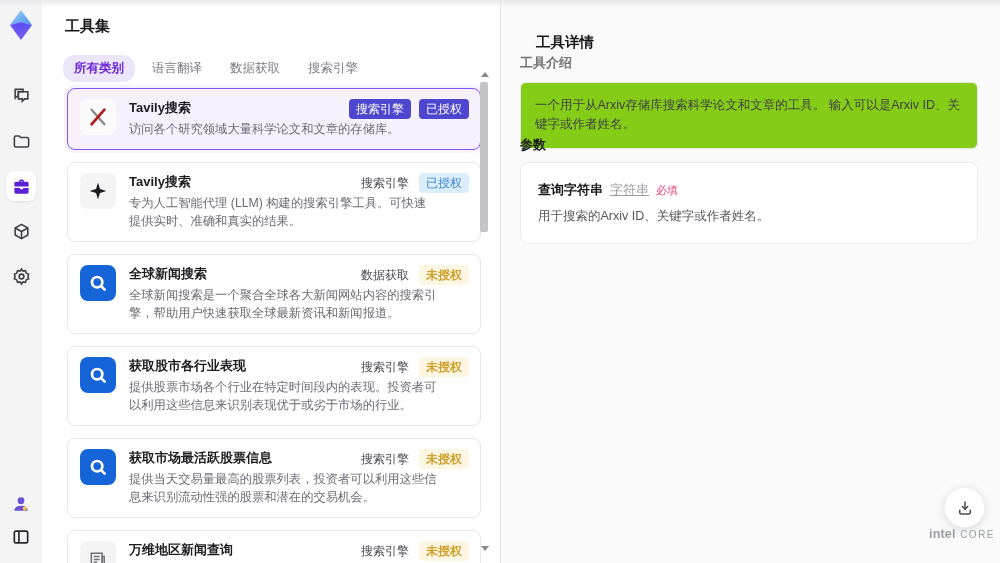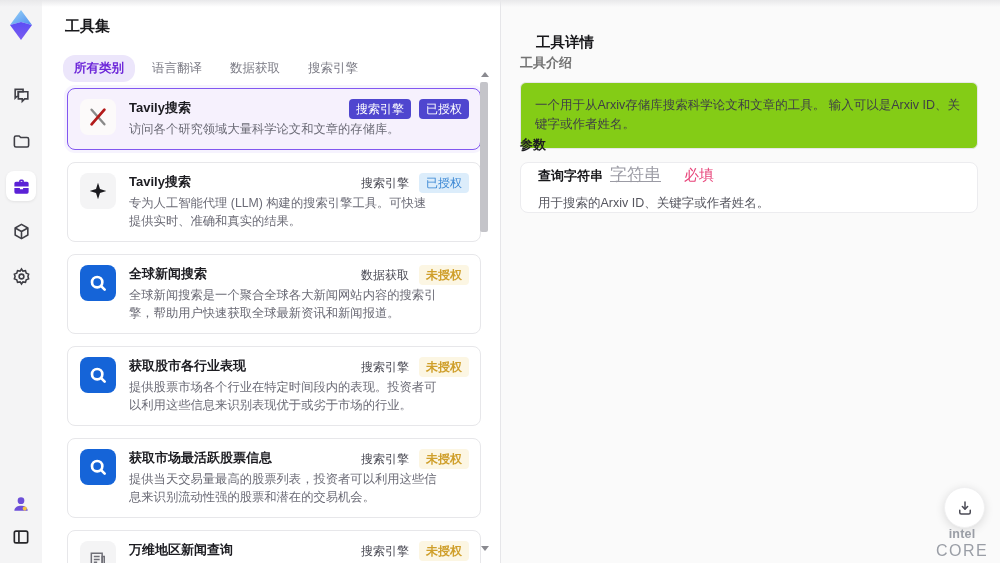--- a/index.html
+++ b/index.html
@@ -48,32 +48,32 @@
   .sb-thumb{position:absolute;left:0;top:12px;width:8px;height:150px;background:#c4c4c9;border-radius:2px;}
 
   .panel-divider{position:absolute;left:500px;top:0;width:1px;height:563px;background:#e6e6e9;}
 
   
   .right-panel{position:absolute;left:501px;top:0;width:499px;height:563px;background:#fafafa;}
   .rp-title{position:absolute;left:19px;top:17px;font-size:14.5px;font-weight:bold;color:#18181b;margin:16px;}
   .rp-h-intro{position:absolute;left:19px;top:54px;font-size:13px;font-weight:bold;color:#737373;margin:0;}
   .intro-box{position:absolute;left:19px;right:22px;top:82px;background:#84cc16;border:1px solid #e7e7ea;border-radius:6px;padding:13px 14px;font-size:12.5px;color:#3f3f46;line-height:1.55;box-sizing:border-box;}
   .rp-h-params{position:absolute;left:19px;top:136px;font-size:13px;font-weight:bold;color:#1c1c21;margin:0;}
-  .param-card{position:absolute;left:19px;right:22px;top:162px;background:#fff;border:1px solid #ececef;border-radius:8px;padding:0 17px;box-sizing:border-box;}
+  .param-card{position:absolute;left:19px;right:22px;top:162px;background:#fff;border:1px solid #ececef;border-radius:8px;padding:18px 17px;box-sizing:border-box;}
   .param-head{display:flex;align-items:baseline;gap:7px;}
   .param-name{font-size:13px;font-weight:bold;color:#18181b;}
-  .param-type{font-size:17px;color:#9b9ba4;text-decoration:underline;}
-  .param-required{font-size:15px;color:#e8447a;margin-left:16px;}
+  .param-type{font-size:13px;color:#9b9ba4;text-decoration:underline;}
+  .param-required{font-size:11px;color:#e8447a;}
   .param-desc{margin-top:9px;font-size:12.5px;color:#55555e;}
 
   
   .fab{position:absolute;left:944px;top:487px;width:41px;height:41px;border-radius:50%;background:#fff;border:1px solid #f0f0f1;box-shadow:0 2px 10px rgba(0,0,0,.13);display:flex;align-items:center;justify-content:center;cursor:pointer;z-index:8;}
   .intel-logo{position:absolute;left:924px;top:524px;width:76px;text-align:center;color:#9a9ea6;z-index:8;user-select:none;}
   .intel-word{font-size:12.5px;font-weight:bold;letter-spacing:.2px;}
-  .core-word{font-size:16px;letter-spacing:1.5px;font-weight:normal;}
+  .core-word{font-size:10px;letter-spacing:1.5px;font-weight:normal;}
 </style>
 </head>
 <body>
 
 <div class="app">
   <div class="top-shade"></div>
 
   <aside class="sidebar">
     <div class="logo">
       <svg viewBox="0 0 28 32">

